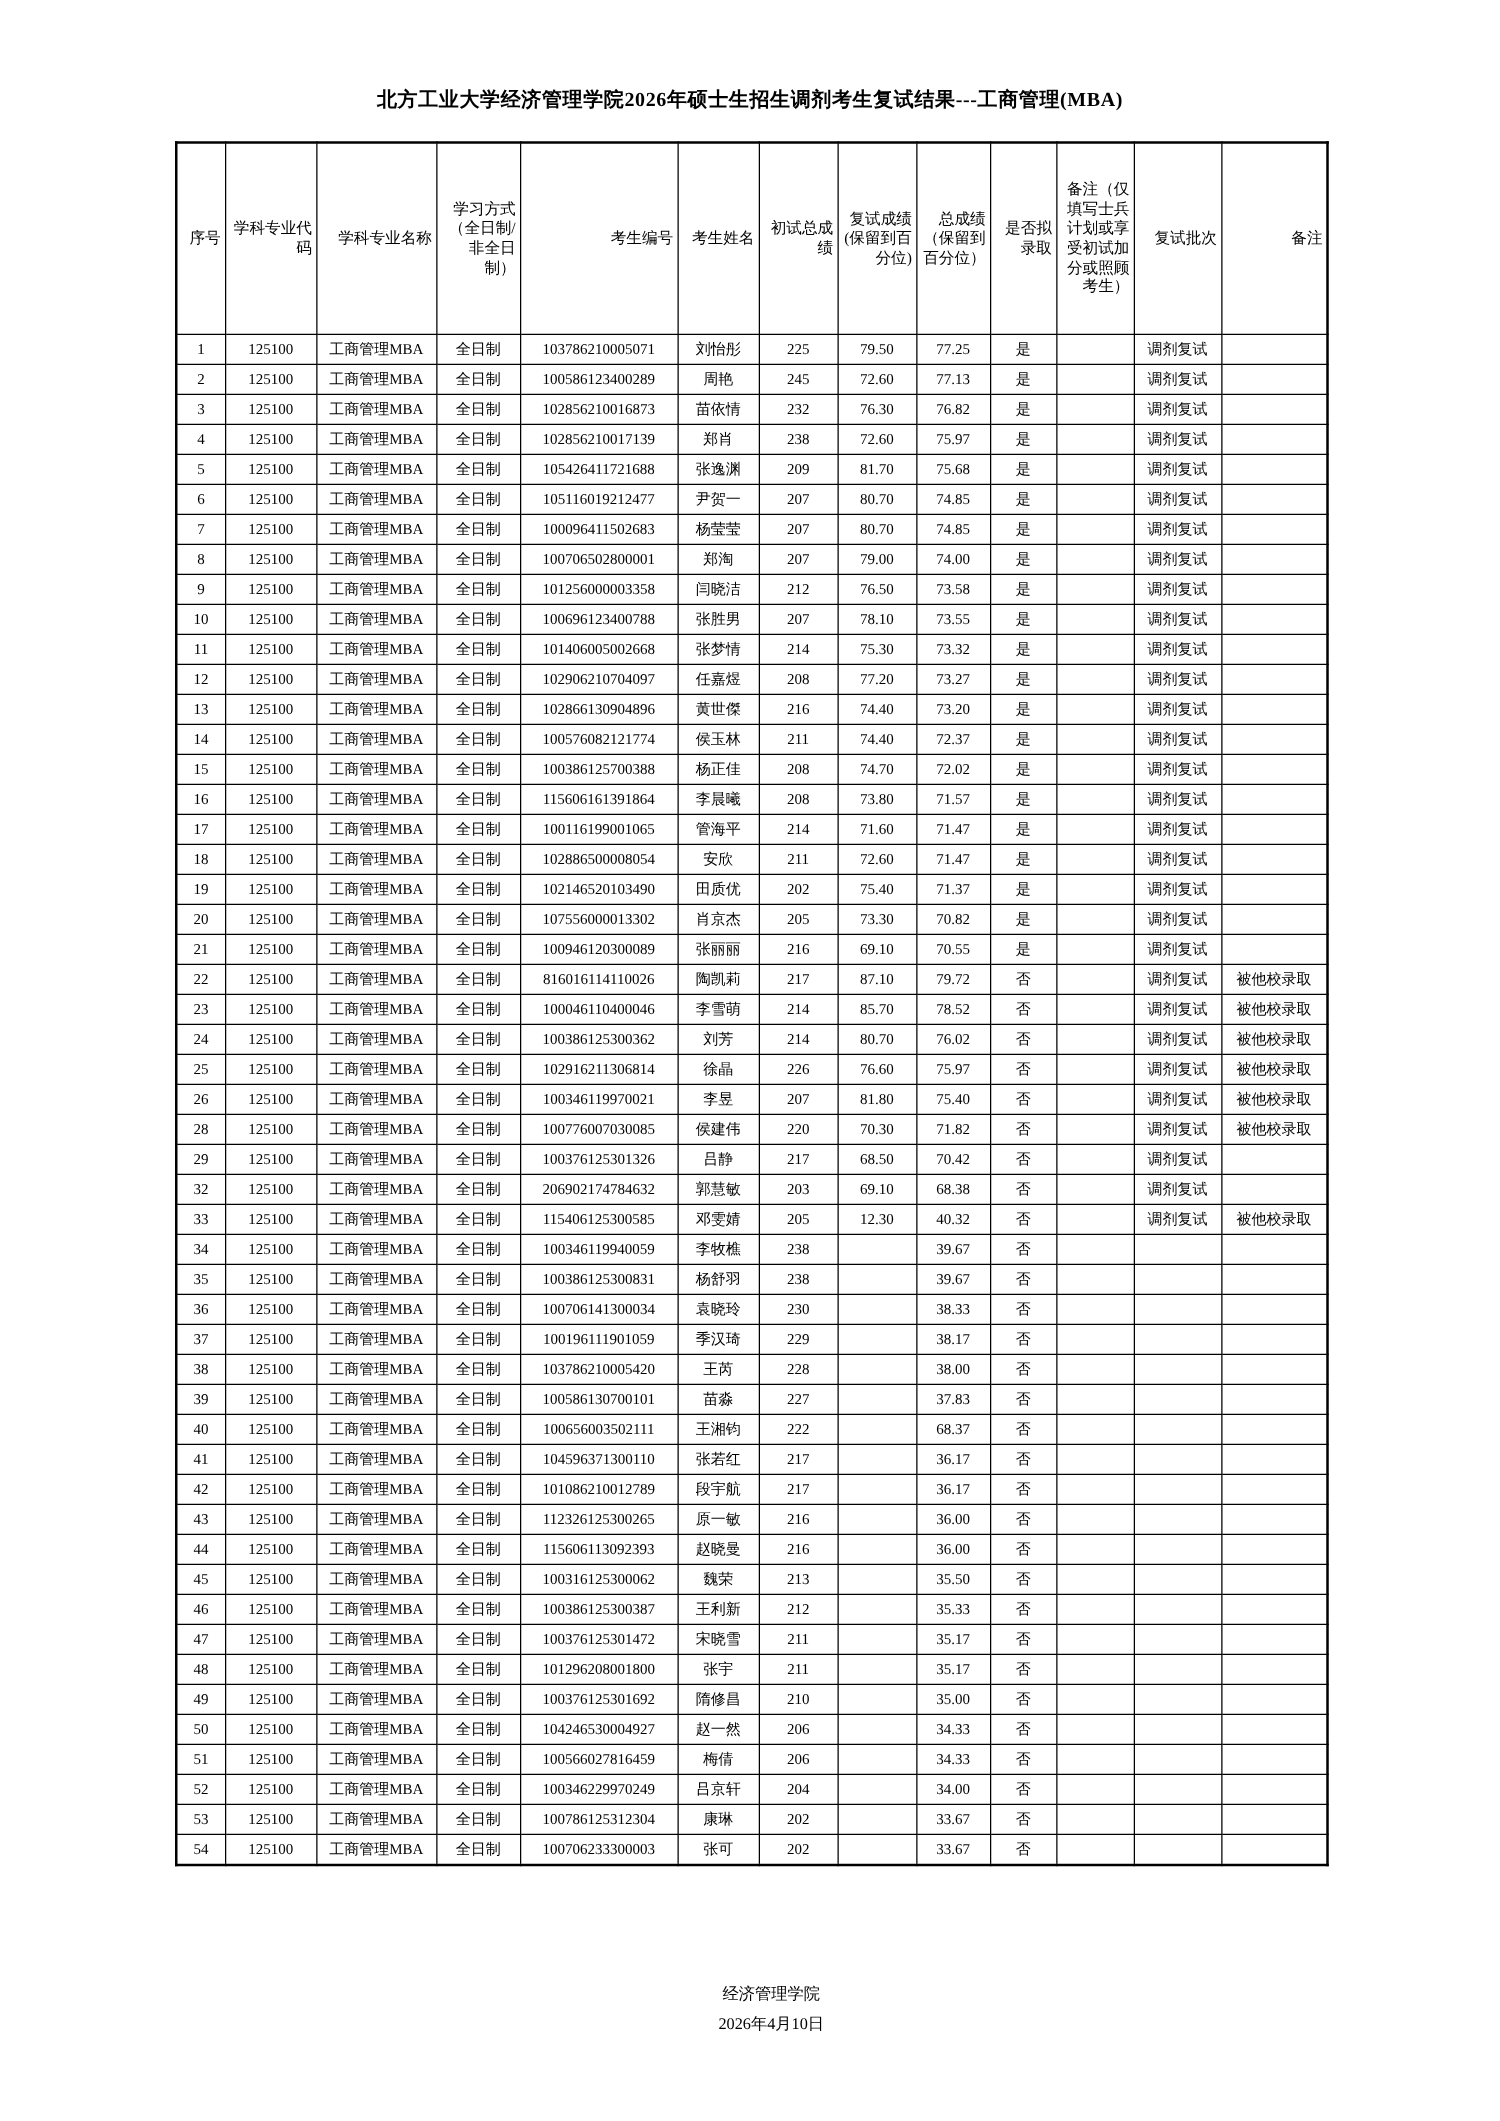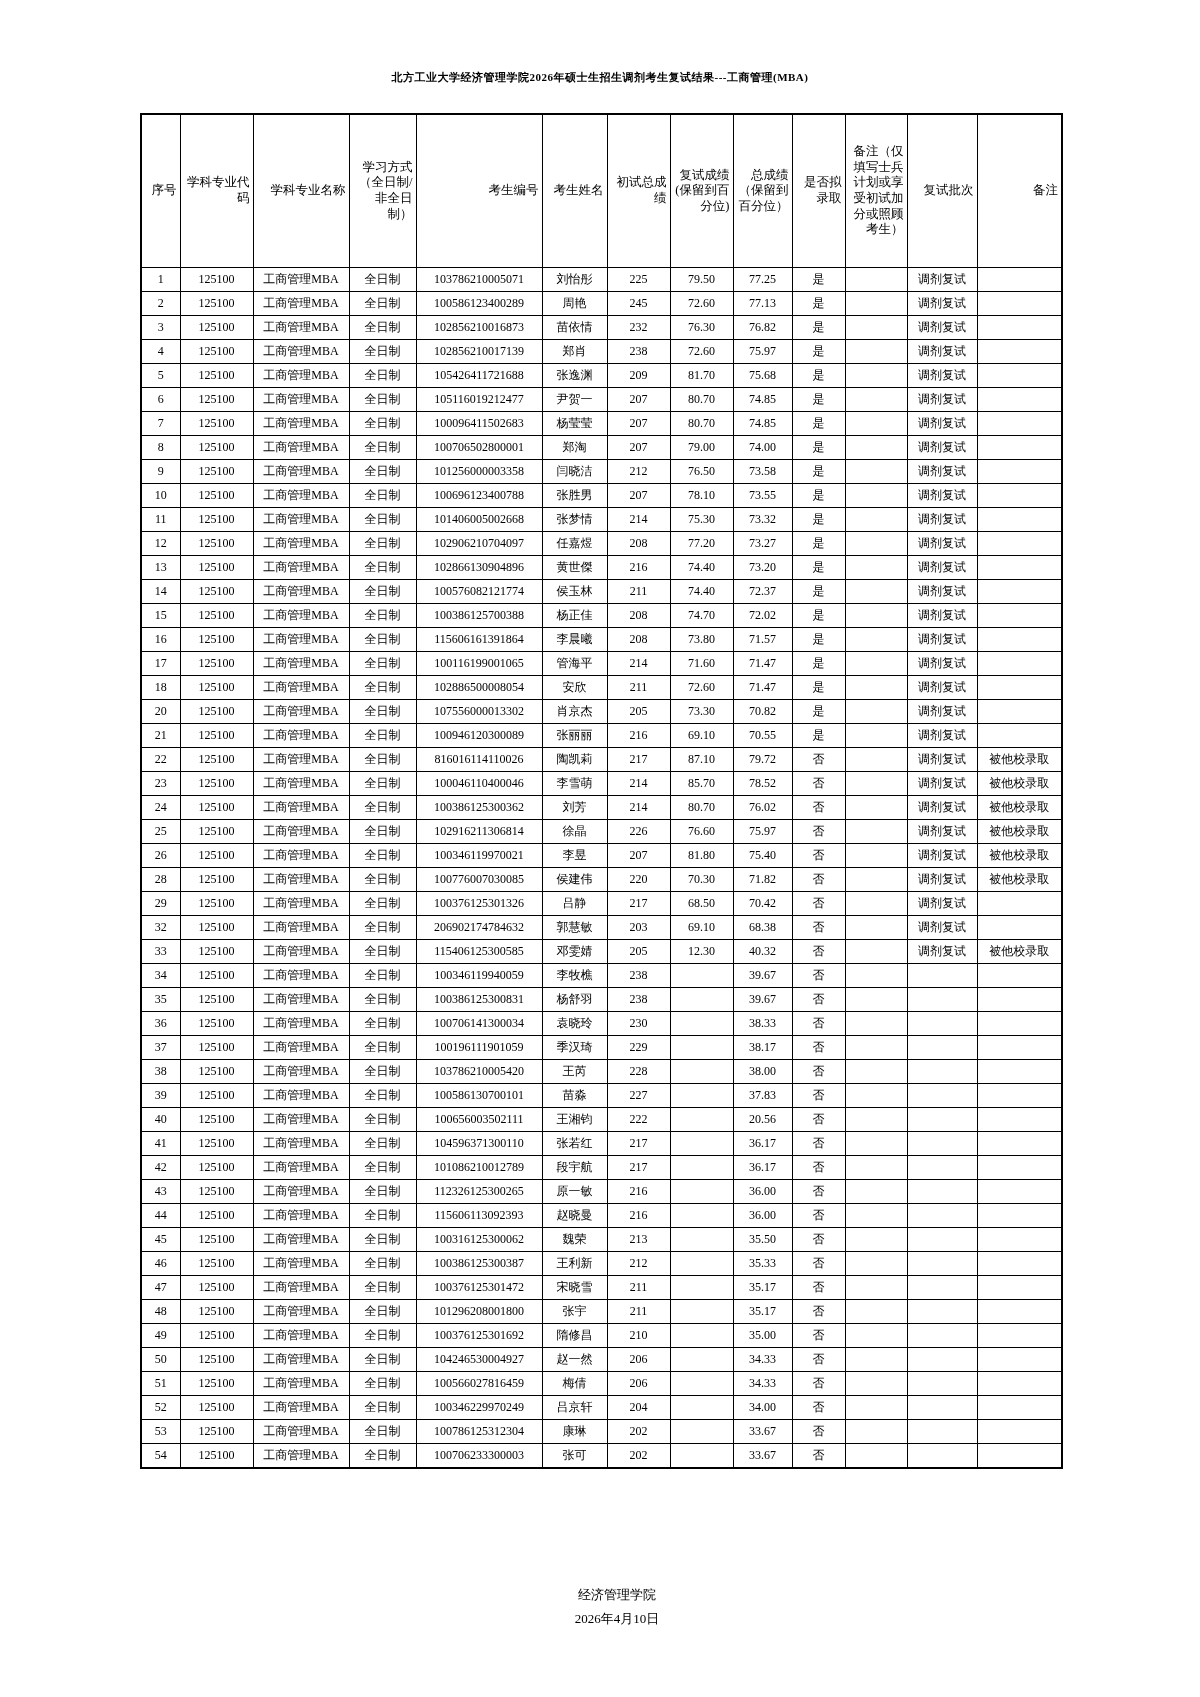--- a/index.html
+++ b/index.html
@@ -15,21 +15,21 @@
     height: 1697px;
     background: #ffffff;
     overflow: hidden;
   }
   .doc-title {
     position: absolute;
     top: 70px;
     left: 0;
     width: 1200px;
     text-align: center;
-    font-size: 11px;
+    font-size: 16px;
     font-weight: bold;
     letter-spacing: 0.5px;
   }
   table.results {
     position: absolute;
     top: 113px;
     left: 140px;
     width: 921px;
     border-collapse: collapse;
     table-layout: fixed;
@@ -387,20 +387,35 @@
           <td>安欣</td>
           <td>211</td>
           <td>72.60</td>
           <td>71.47</td>
           <td>是</td>
           <td></td>
           <td>调剂复试</td>
           <td class="wrap"></td>
         </tr>
         <tr>
+          <td>19</td>
+          <td>125100</td>
+          <td>工商管理MBA</td>
+          <td>全日制</td>
+          <td>102146520103490</td>
+          <td>田质优</td>
+          <td>202</td>
+          <td>75.40</td>
+          <td>71.37</td>
+          <td>是</td>
+          <td></td>
+          <td>调剂复试</td>
+          <td class="wrap"></td>
+        </tr>
+        <tr>
           <td>20</td>
           <td>125100</td>
           <td>工商管理MBA</td>
           <td>全日制</td>
           <td>107556000013302</td>
           <td>肖京杰</td>
           <td>205</td>
           <td>73.30</td>
           <td>70.82</td>
           <td>是</td>
@@ -650,21 +665,21 @@
         </tr>
         <tr>
           <td>40</td>
           <td>125100</td>
           <td>工商管理MBA</td>
           <td>全日制</td>
           <td>100656003502111</td>
           <td>王湘钧</td>
           <td>222</td>
           <td></td>
-          <td>20.56</td>
+          <td>68.37</td>
           <td>否</td>
           <td></td>
           <td></td>
           <td class="wrap"></td>
         </tr>
         <tr>
           <td>41</td>
           <td>125100</td>
           <td>工商管理MBA</td>
           <td>全日制</td>

